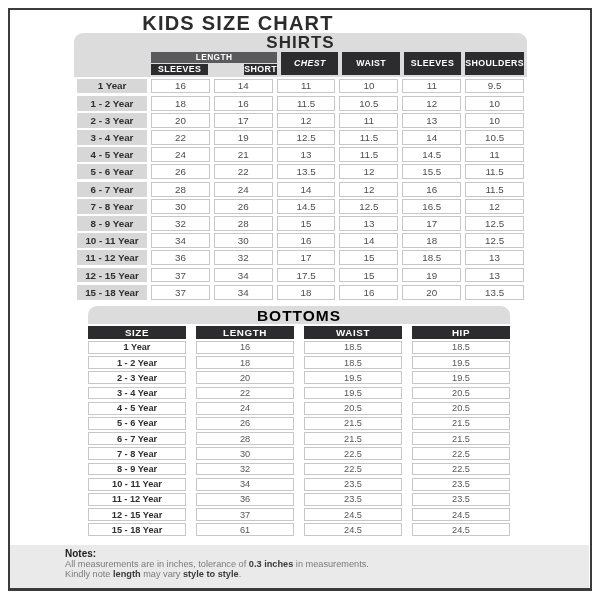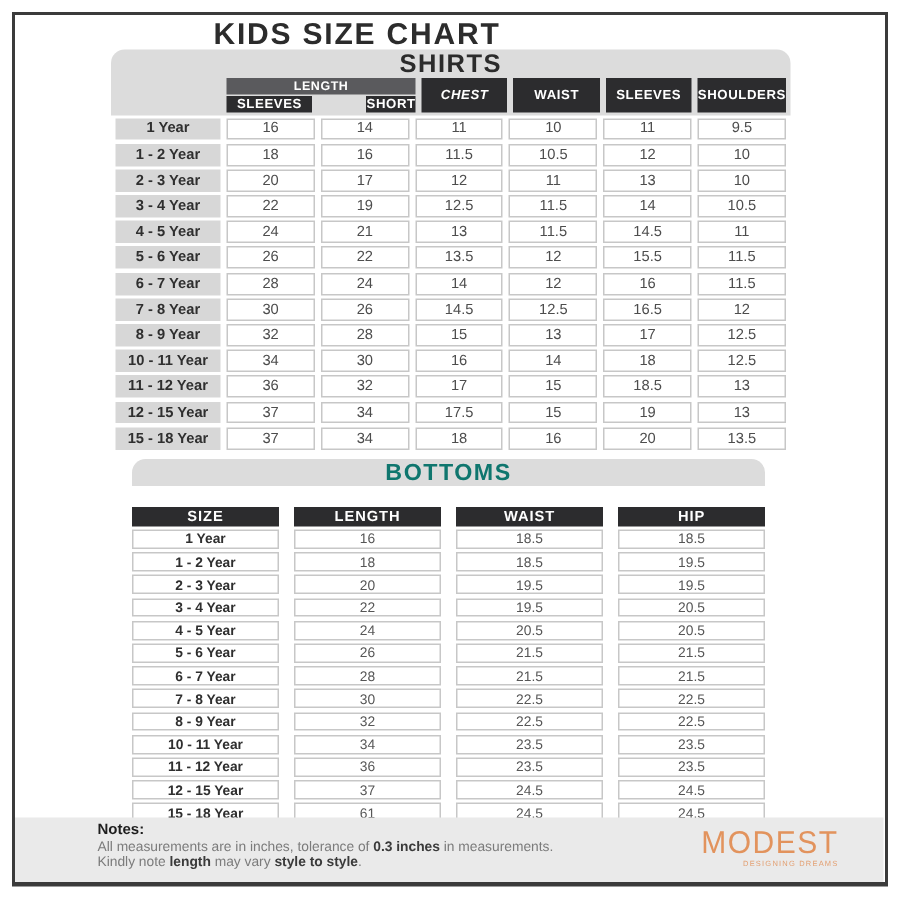--- a/index.html
+++ b/index.html
@@ -46,24 +46,24 @@
   .sbody { margin: 2px 3px 0; grid-auto-rows: 14.9px; row-gap: 2.3px; }
   .cell { display: flex; align-items: center; justify-content: center; }
   .age-cell { background: #d7d7d7; font-weight: bold; font-size: 9.8px; color: #2f2f2f; }
   .val-cell { background: #ffffff; border: 1px solid #c7c7c7; font-size: 9.8px; color: #4d4d4d; }
 
   
   .panel-bottoms { position: absolute; left: 88px; top: 306px; width: 422px; }
   .bottoms-banner {
     height: 18px; line-height: 19px; background: #dcdcdc;
     border-radius: 9px 9px 0 0; text-align: center;
-    font-weight: bold; font-size: 15.5px; letter-spacing: 1px; color: #0f766e;
+    font-weight: bold; font-size: 15.5px; letter-spacing: 1px; color: #000000;
   }
   .bgrid { display: grid; grid-template-columns: repeat(4, 1fr); column-gap: 10px; }
-  .bpills { margin-top: 14px; grid-auto-rows: 12.5px; }
+  .bpills { margin-top: 2px; grid-auto-rows: 12.5px; }
   .bpill {
     background: #2c2c2e; color: #ffffff; font-weight: bold;
     display: flex; align-items: center; justify-content: center;
     font-size: 9.8px; letter-spacing: 0.6px;
   }
   .bbody { margin-top: 2.5px; grid-auto-rows: 12.9px; row-gap: 2.3px; }
   .size-cell { background: #ffffff; border: 1px solid #c7c7c7; font-weight: bold; font-size: 9.2px; color: #2f2f2f; }
   .bval-cell { background: #ffffff; border: 1px solid #c7c7c7; font-size: 9.2px; color: #565656; }
 
   
@@ -263,17 +263,13 @@
       <div class="cell bval-cell">24.5</div>
     </div>
 </div>
 
 <div class="notes-band">
   <div class="notes-block">
     <div class="notes-heading">Notes:</div>
     <div class="note-line"><span>All measurements are in inches, tolerance of </span><b>0.3 inches</b><span> in measurements.</span></div>
     <div class="note-line"><span>Kindly note </span><b>length</b><span> may vary </span><b>style to style</b><span>.</span></div>
   </div>
-  <div class="logo" style="color: rgb(226, 147, 93);">
-    <div class="logo-name">MODEST</div>
-    <div class="logo-tagline">DESIGNING DREAMS</div>
-  </div>
 </div>
 
 </body></html>

